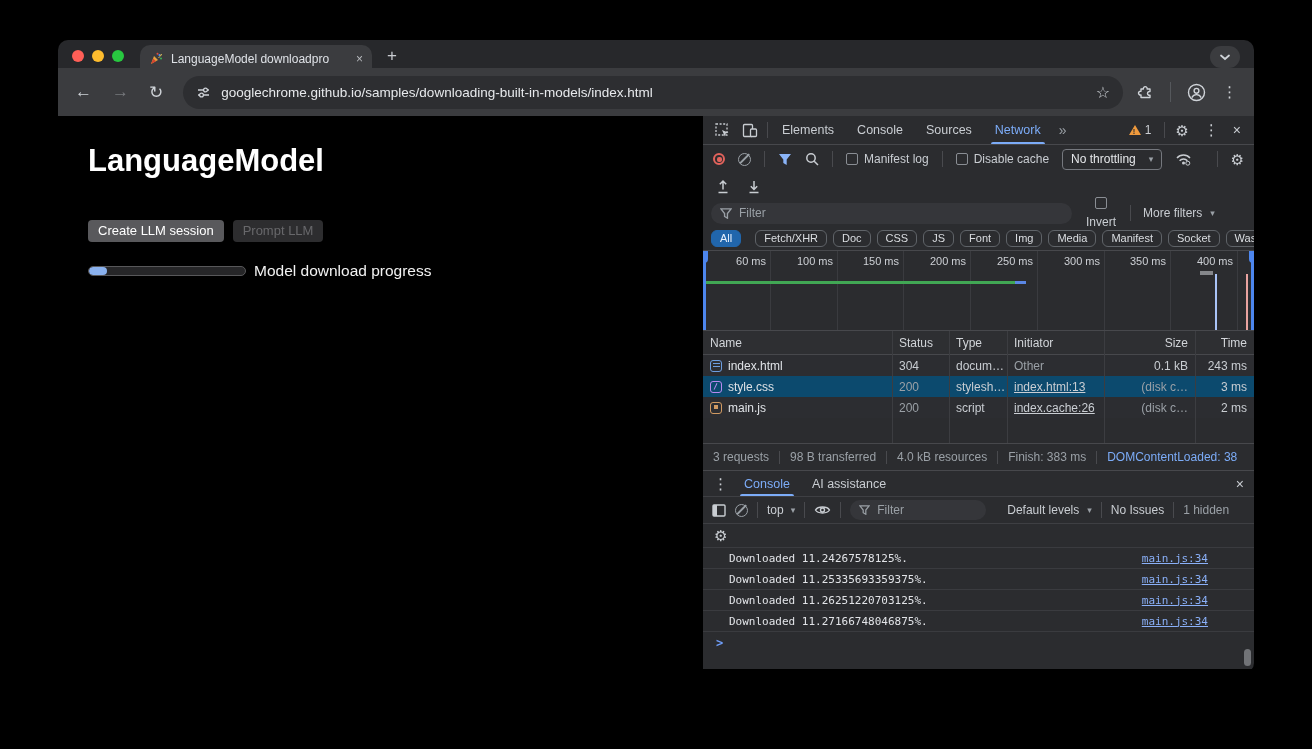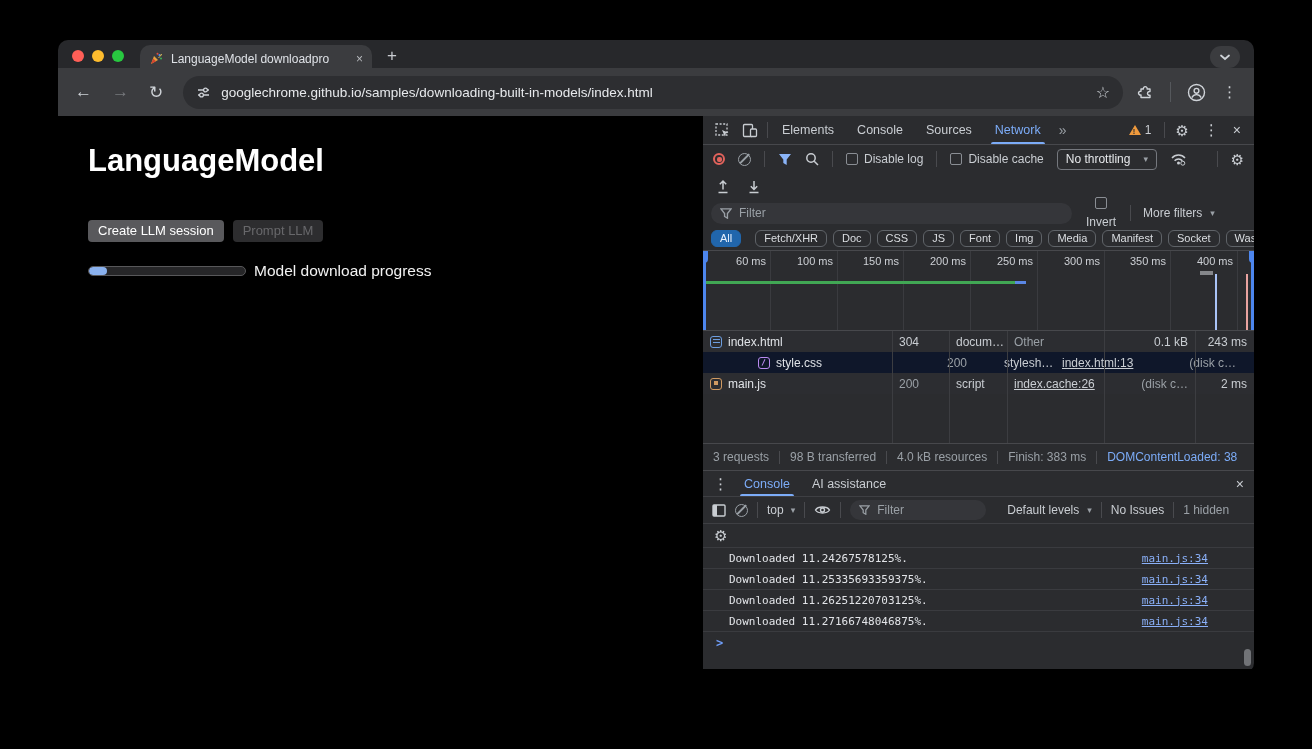--- a/index.html
+++ b/index.html
@@ -117,21 +117,21 @@
   .handle.r::before { content:""; position:absolute; right:0; top:0; width:5px; height:12px;
                       background:#4d86ee; border-radius:0 0 0 4px; }
 
   .dt-table { height:112px; flex:none; position:relative; }
   .colsep { position:absolute; top:0; bottom:0; width:1px; background:#3c3d41; z-index:3; }
   .trow { display:grid; grid-template-columns:189px 57px 58px 97px 91px 59px; height:21px;
           align-items:center; position:relative; z-index:1; }
   .thead { height:24px; background:#2e2f32; border-bottom:1px solid #47484c; color:#d2d5d9; }
   .trow > div { padding-left:7px; white-space:nowrap; overflow:hidden; }
   .trow > .r { text-align:right; padding-right:7px; padding-left:0; }
-  .row-a { background:#2c2d31; } .row-b { background:#0f172a;padding-left:48px; }
+  .row-a { background:#2c2d31; } .row-b { background:#0c4a6e; }
   .namecell { display:flex; align-items:center; gap:6px; color:#dfe2e6; }
   .ficon { position:relative; width:12px; height:12px; border-radius:3px; flex:none; }
   .fi-html { border:1.5px solid #6d9ee0; }
   .fi-html::after { content:""; position:absolute; left:1.5px; right:1.5px; top:2px; height:1.2px;
                     background:#6d9ee0; box-shadow:0 3px 0 #6d9ee0; }
   .fi-css { border:1.5px solid #b98af0; }
   .fi-css::after { content:""; position:absolute; left:4px; top:1.2px; width:1.2px; height:7px;
                    background:#b98af0; transform:rotate(25deg); }
   .fi-js { border:1.5px solid #d09a62; }
   .fi-js::after { content:""; position:absolute; left:2.5px; top:2.5px; width:4px; height:4px;
@@ -303,21 +303,21 @@
         </span>
         <span>
           <svg width="14" height="14" viewBox="0 0 14 14">
             <circle cx="6" cy="6" r="4.2" fill="none" stroke="#c9cdd2" stroke-width="1.5"></circle>
             <path d="M9.2 9.2 L13 13" stroke="#c9cdd2" stroke-width="1.5"></path>
           </svg>
         </span>
         <div class="sep-v"></div>
         <div class="checkrow">
           <div class="checkbox"></div>
-          <span>Disable log</span>
+          <span>Manifest log</span>
         </div>
         <div class="sep-v"></div>
         <div class="checkrow">
           <div class="checkbox"></div>
           <span>Disable cache</span>
         </div>
         <div class="throttle">
           <span>No throttling</span>
           <span class="dd">▾</span>
         </div>
@@ -409,20 +409,28 @@
         <div class="handle l"></div>
         <div class="handle r"></div>
       </div>
 
       <div class="dt-table">
         <div class="colsep" style="left:189px"></div>
         <div class="colsep" style="left:246px"></div>
         <div class="colsep" style="left:304px"></div>
         <div class="colsep" style="left:401px"></div>
         <div class="colsep" style="left:492px"></div>
+        <div class="trow thead">
+          <div>Name</div>
+          <div>Status</div>
+          <div>Type</div>
+          <div>Initiator</div>
+          <div class="r">Size</div>
+          <div class="r">Time</div>
+        </div>
         <div class="trow row-a">
           <div class="namecell">
             <span class="ficon fi-html"></span>
             <span>index.html</span>
           </div>
           <div>304</div>
           <div>docum…</div>
           <div class="muted">Other</div>
           <div class="r">0.1 kB</div>
           <div class="r">243 ms</div>

